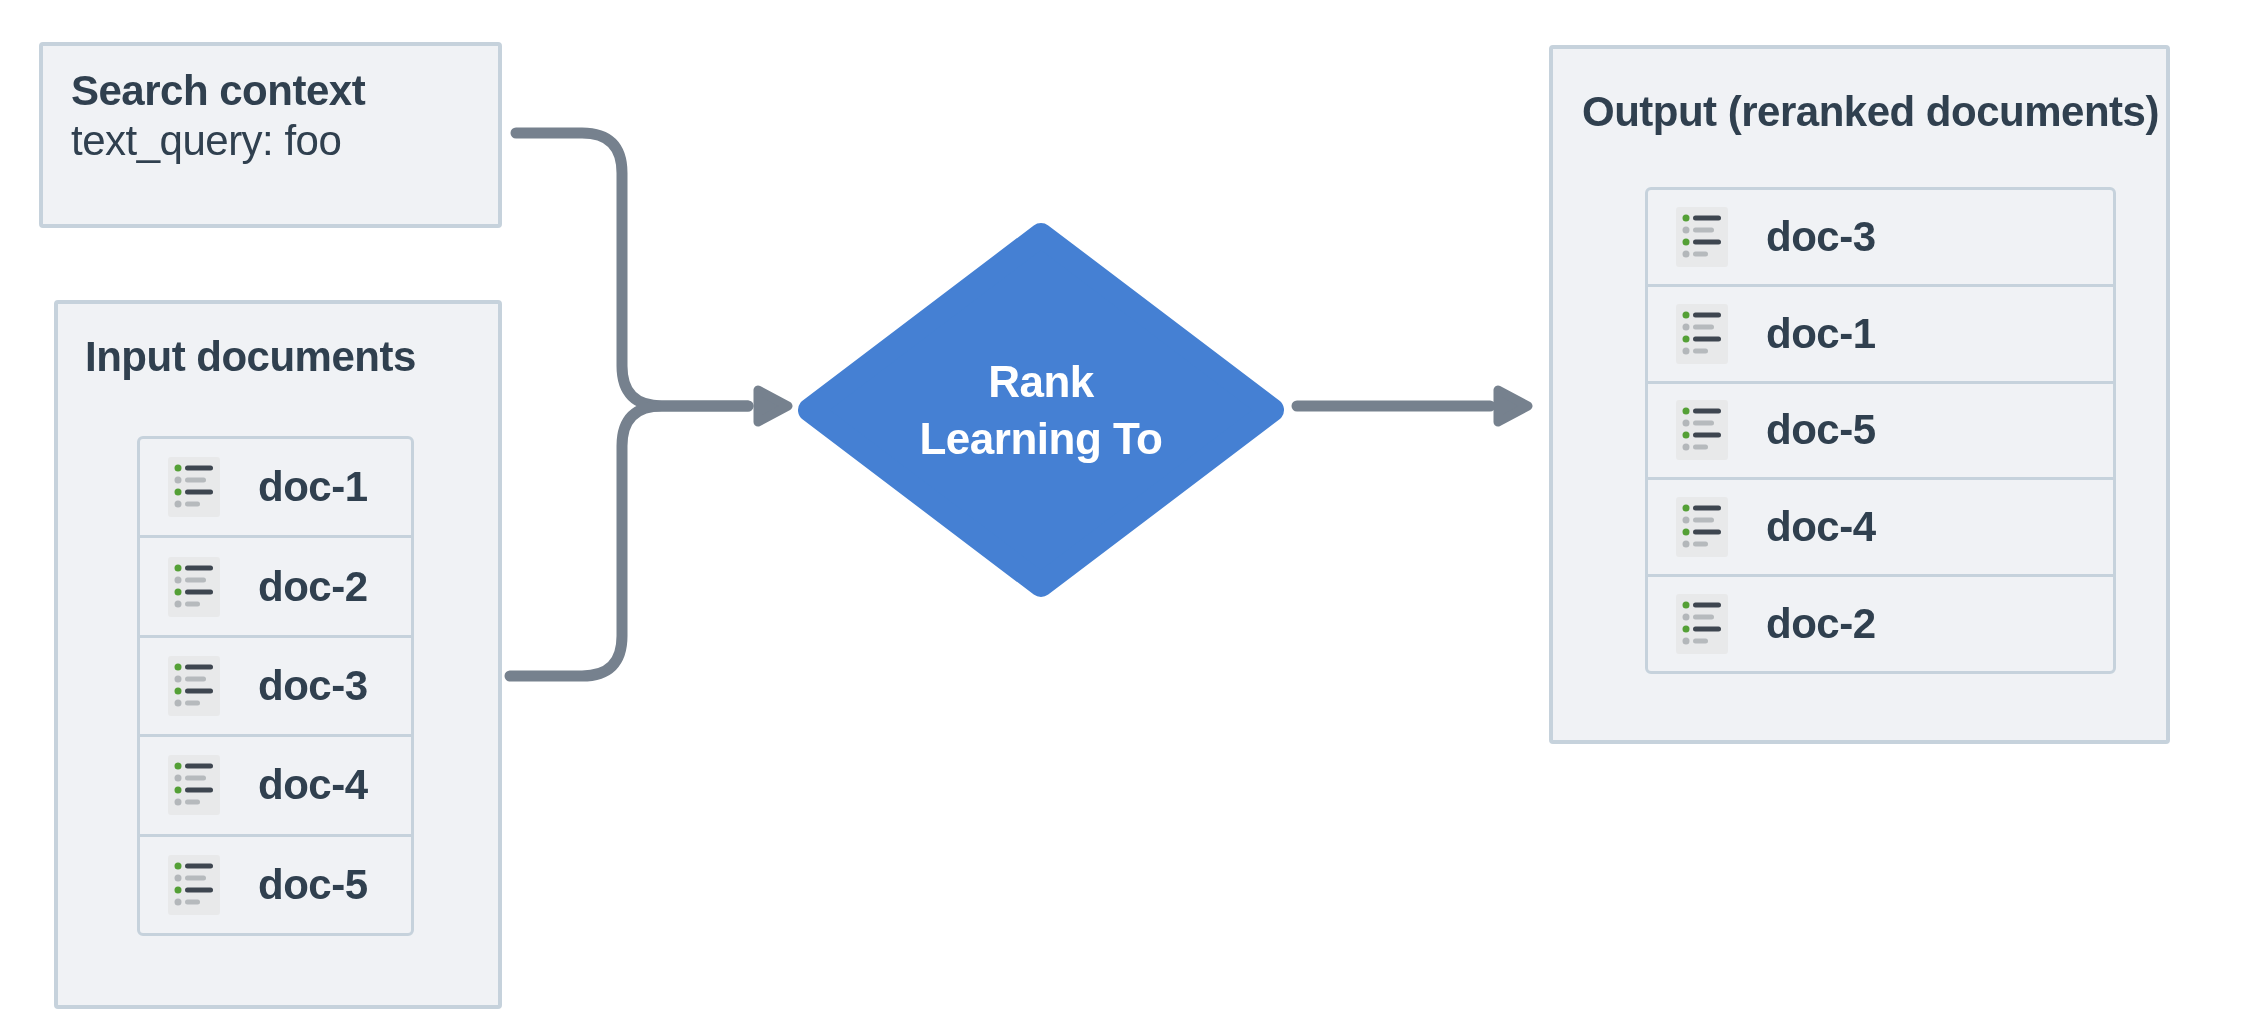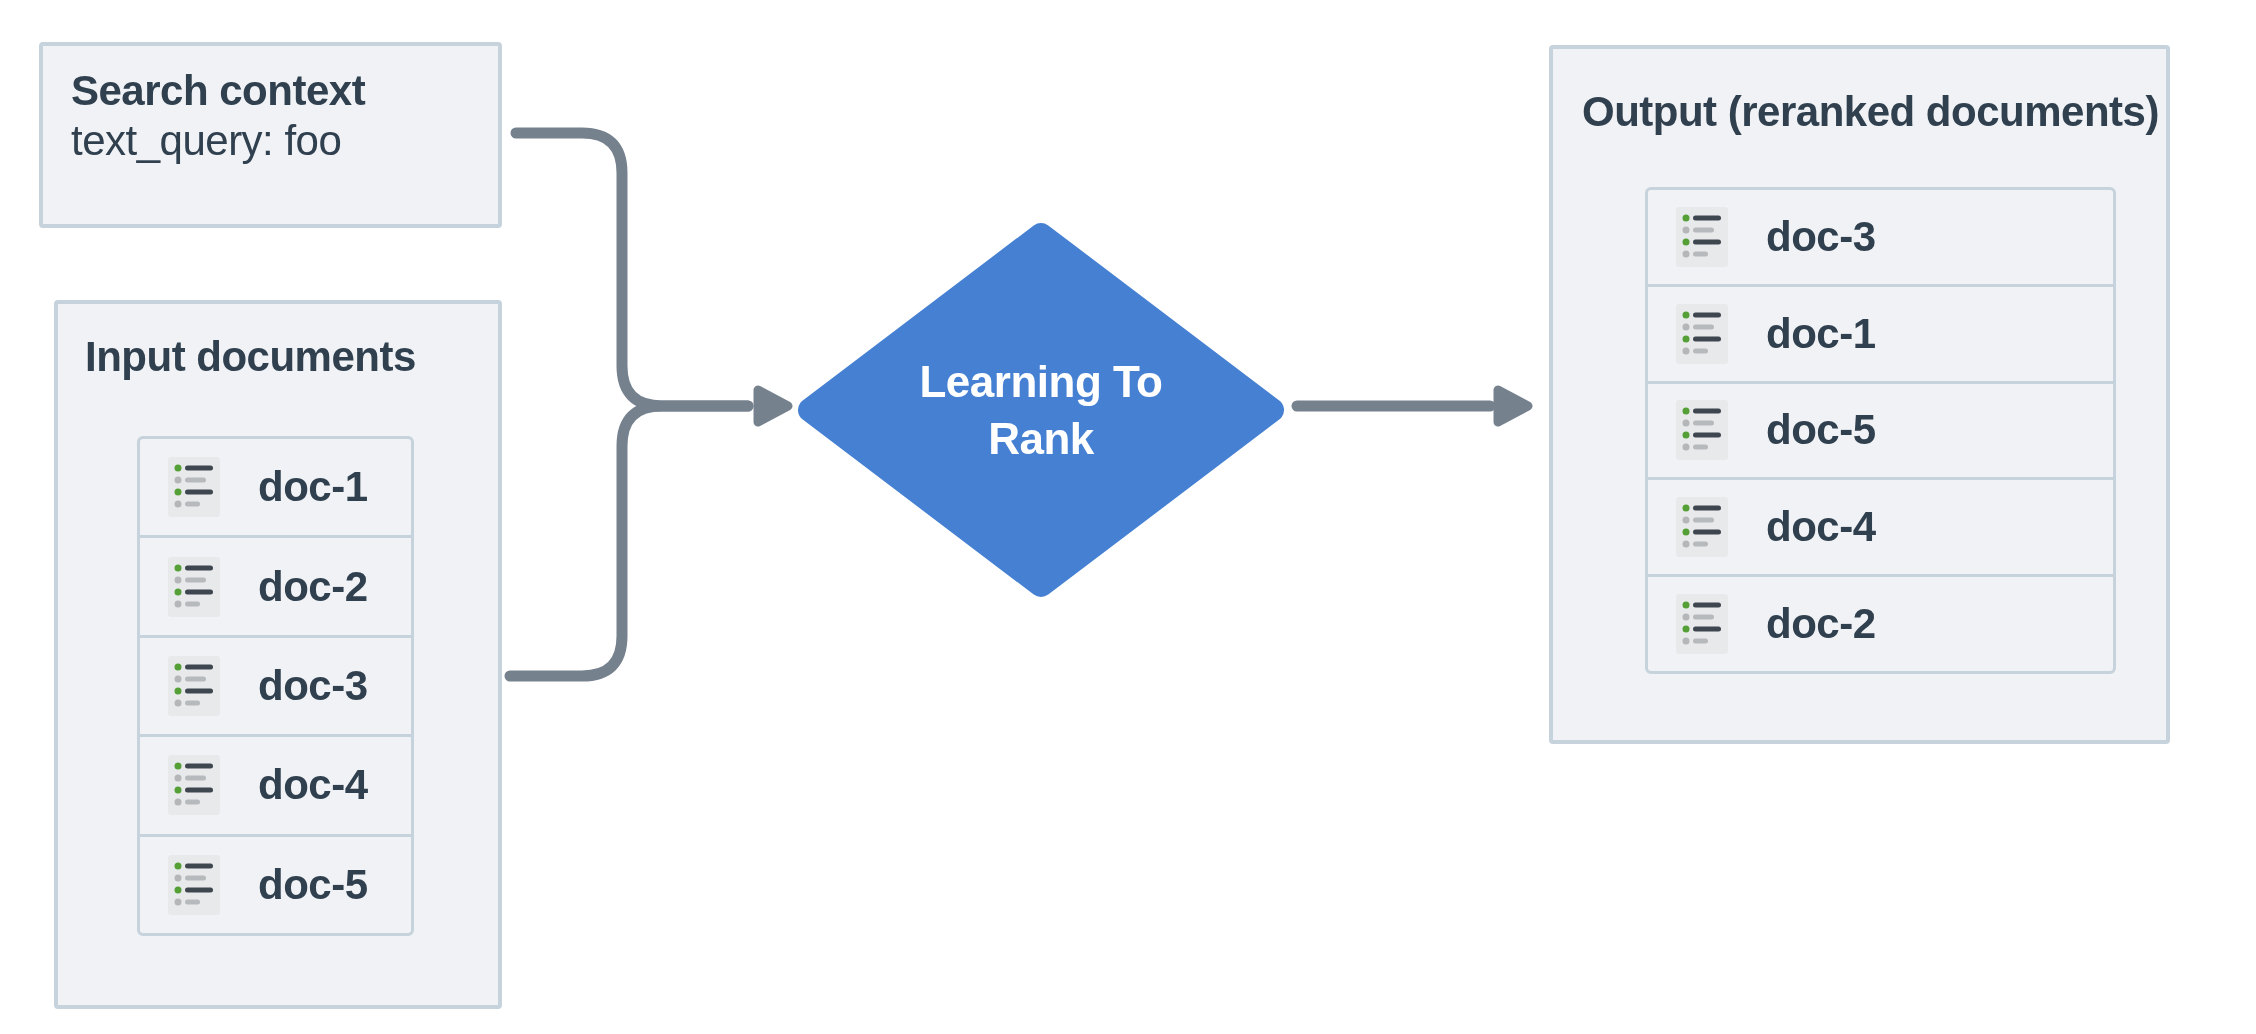--- a/index.html
+++ b/index.html
@@ -186,22 +186,22 @@
       <rect x="17" y="32.5" width="28" height="5" rx="2.5" fill="#3e4650"></rect>
       <circle cx="10" cy="47" r="3.5" fill="#b3b7ba"></circle>
       <rect x="17" y="44.5" width="15" height="5" rx="2.5" fill="#b6babd"></rect>
     </svg>
     <span class="doc-label">doc-5</span>
   </div>
 </div>
   </div>
 
   <div class="diamond-label">
+    <span>Rank</span>
     <span>Learning To</span>
-    <span>Rank</span>
   </div>
 
   <div class="box output-box">
     <div class="box-title">Output (reranked documents)</div>
     <div class="doc-list output-list">
   <div class="doc-row">
     <svg class="doc-icon" width="52" height="60" viewBox="0 0 52 60" xmlns="http://www.w3.org/2000/svg">
       <rect x="0" y="0" width="52" height="60" rx="3" fill="#e8e9ea"></rect>
       <circle cx="10" cy="11" r="3.5" fill="#54a036"></circle>
       <rect x="17" y="8.5" width="28" height="5" rx="2.5" fill="#3e4650"></rect>

